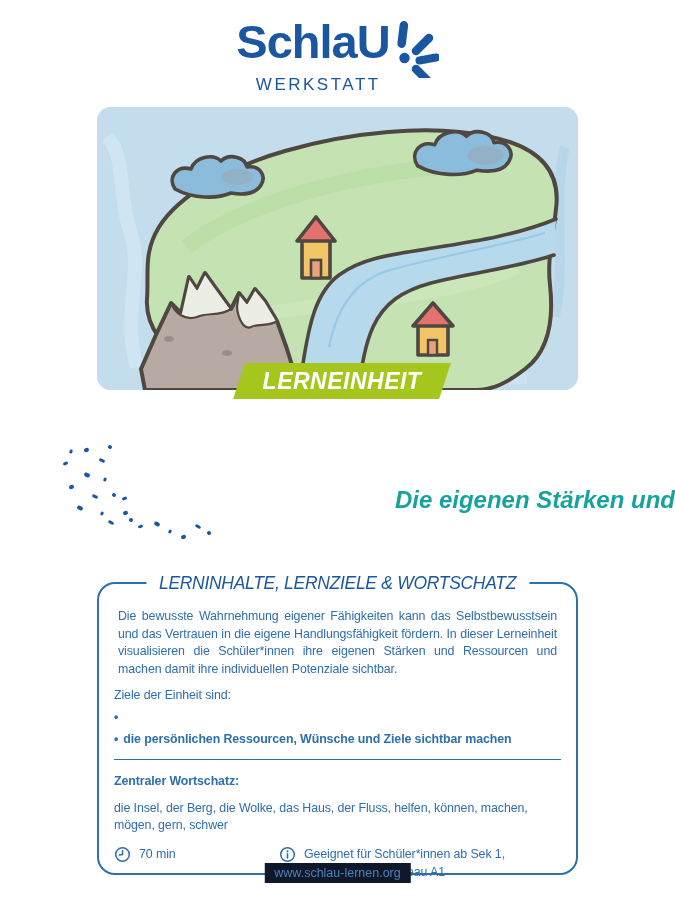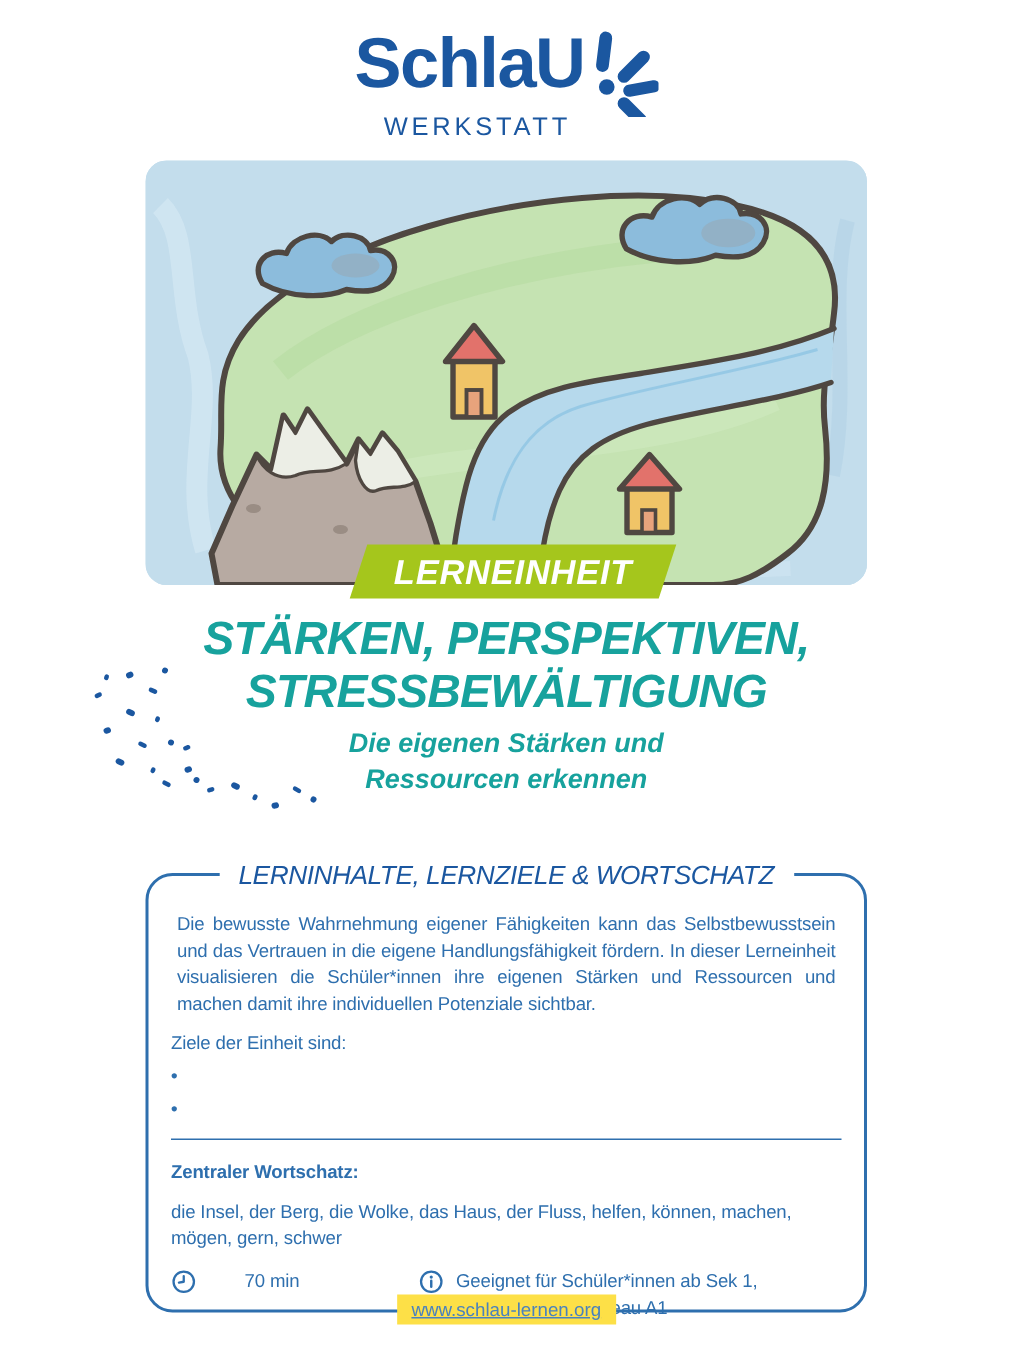--- a/index.html
+++ b/index.html
@@ -38,22 +38,22 @@
   .dots{position:absolute;left:55px;top:423px;width:165px;height:130px;z-index:1;}
   .dots i{position:absolute;background:#1b57a0;border-radius:3px;display:block;}
   
   .title{
     position:absolute;top:408px;left:0;right:0;margin:0;text-align:center;
     color:#17a29d;font-style:italic;font-weight:bold;font-size:31px;line-height:1.13;
     letter-spacing:-0.5px;z-index:2;
   }
   .title span{display:block;}
   .subtitle{
-    position:absolute;top:484px;left:0;right:0;margin:0;text-align:center;
-    color:#17a29d;font-style:italic;font-weight:bold;font-size:18px;line-height:1.32;
+    position:absolute;top:484px;left:0;right:0;margin:0;text-align:right;
+    color:#17a29d;font-style:italic;font-weight:bold;font-size:24px;line-height:1.32;
   }
   .subtitle span{display:block;}
   
   .info-box{
     position:absolute;left:97px;top:582px;width:481px;height:293px;
     border:2px solid #2e6fae;border-radius:18px;box-sizing:border-box;
   }
   .box-heading{
     position:absolute;top:-14px;left:50%;transform:translateX(-50%);
     background:#ffffff;padding:0 13px;white-space:nowrap;
@@ -67,28 +67,28 @@
   .intro{margin:4px;text-align:justify;}
   .goals-label{margin:9px 0 0 0;}
   .goal{margin-top:4px;font-weight:bold;display:flex;}
   .goal .bullet{margin-right:5px;}
   .divider{border:none;border-top:1.5px solid #2e6fae;margin:11px 0 0 0;}
   .vocab-label{margin:13px 0 0 0;font-weight:bold;}
   .vocab{margin:9px 0 0 0;}
   .meta-row{display:flex;margin-top:11px;align-items:flex-start;}
   .meta{display:flex;align-items:flex-start;}
   .meta .micon{flex:0 0 auto;margin-right:8px;margin-top:0px;}
-  .meta.duration{width:165px;gap:24px;}
+  .meta.duration{width:165px;}
   .meta.suitability{margin-left:0;}
   .pre{white-space:pre-line;}
   
   .box-footer{
     position:absolute;bottom:-10px;left:50%;transform:translateX(-50%);
-    background:#fde047;padding:0 10px;white-space:nowrap;
-    font-size:12.5px;color:#4a82bd;line-height:20px;text-decoration:underline;
+    background:#0f172a;padding:0 10px;white-space:nowrap;
+    font-size:12.5px;color:#4a82bd;line-height:20px;
   }
 </style>
 </head>
 <body>
 
 <div class="page">
 
   <header class="logo">
     <div class="logo-inner">
       <div class="logo-row">
@@ -213,39 +213,35 @@
       <i style="left: 53px; top: 98px; width: 6px; height: 3px; transform: rotate(28deg);"></i>
       <i style="left: 74px; top: 95px; width: 4px; height: 4px; transform: rotate(-65deg);"></i>
       <i style="left: 83px; top: 102px; width: 5px; height: 3px; transform: rotate(-18deg);"></i>
       <i style="left: 99px; top: 99px; width: 6px; height: 4px; transform: rotate(29deg);"></i>
       <i style="left: 113px; top: 107px; width: 4px; height: 3px; transform: rotate(-64deg);"></i>
       <i style="left: 126px; top: 112px; width: 5px; height: 4px; transform: rotate(-17deg);"></i>
       <i style="left: 140px; top: 102px; width: 6px; height: 3px; transform: rotate(30deg);"></i>
       <i style="left: 152px; top: 108px; width: 4px; height: 4px; transform: rotate(-63deg);"></i>
     </div>
 
-  <h1 class="title">
-    <span>STÄRKEN, PERSPEKTIVEN,</span>
-    <span>STRESSBEWÄLTIGUNG</span>
-  </h1>
   <h2 class="subtitle">
     <span>Die eigenen Stärken und</span>
-    <span>Ressourcen erkennen</span>
   </h2>
 
   <section class="info-box">
     <div class="box-heading">LERNINHALTE, LERNZIELE &amp; WORTSCHATZ</div>
     <div class="box-content">
       <p class="intro">Die bewusste Wahrnehmung eigener Fähigkeiten kann das Selbstbewusstsein und das Vertrauen in die eigene Handlungsfähigkeit fördern. In dieser Lerneinheit visualisieren die Schüler*innen ihre eigenen Stärken und Ressourcen und machen damit ihre individuellen Potenziale sichtbar.</p>
       <p class="goals-label">Ziele der Einheit sind:</p>
       <div class="goal">
         <span class="bullet">•</span>
       </div>
       <div class="goal">
         <span class="bullet">•</span>
+        <span>die persönlichen Ressourcen, Wünsche und Ziele sichtbar machen</span>
       </div>
       <hr class="divider">
       <p class="vocab-label">Zentraler Wortschatz:</p>
       <p class="vocab">die Insel, der Berg, die Wolke, das Haus, der Fluss, helfen, können, machen, mögen, gern, schwer</p>
       <div class="meta-row">
         <div class="meta duration">
           <svg class="micon" width="17" height="17" viewBox="0 0 20 20">
             <circle cx="10" cy="10" r="8" fill="none" stroke="#2e6fae" stroke-width="1.8"></circle>
             <path d="M10 5.6 L10 10 L6.2 10.6" fill="none" stroke="#2e6fae" stroke-width="1.8" stroke-linecap="round" stroke-linejoin="round"></path>
           </svg>

